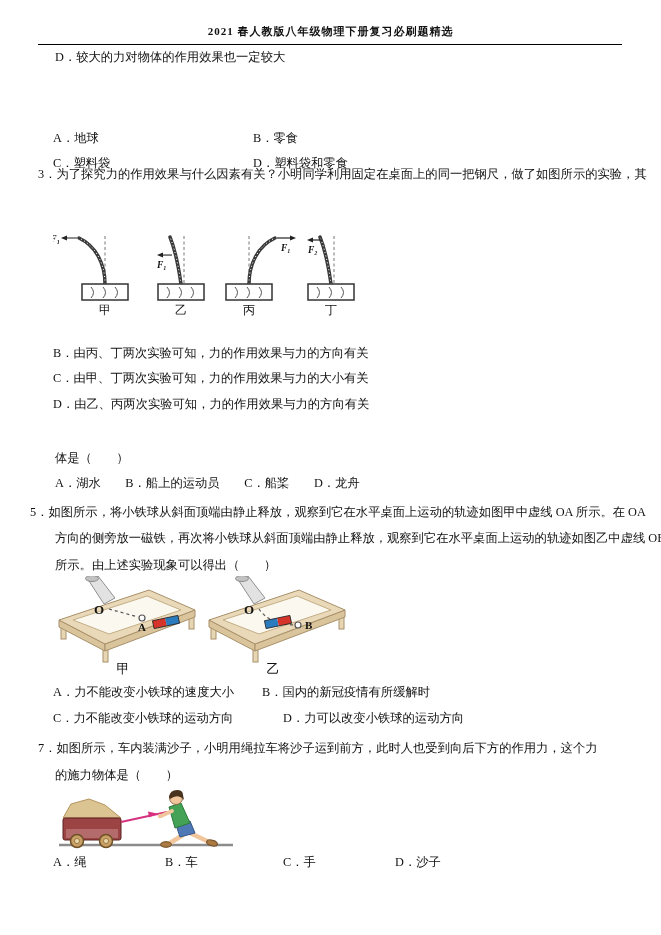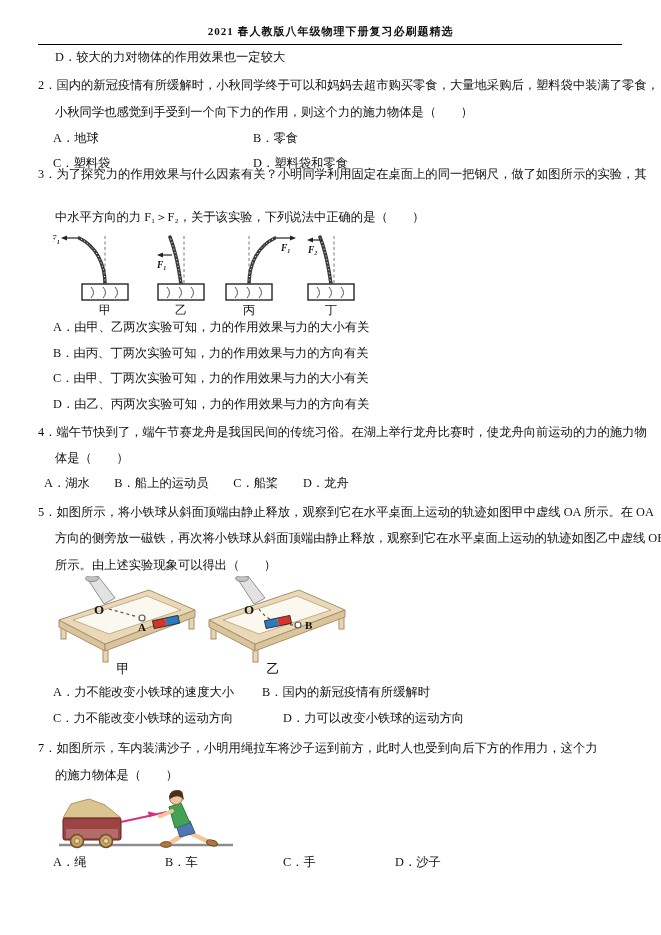--- a/index.html
+++ b/index.html
@@ -1,47 +1,44 @@
 <!DOCTYPE html>
 <html><head>
 <meta charset="utf-8">
 <title>Document</title>
 <style>
   html,body{margin:0;padding:0;background:#ffffff;}
   .page{position:relative;width:661px;height:935px;background:#ffffff;overflow:hidden;
-        font-family:"Liberation Serif","DejaVu Serif",serif;color:#101010;}
+        font-family:"Liberation Serif","DejaVu Serif",serif;color:#101010;border-radius:16px;}
   .hdr{position:absolute;top:24px;left:0;width:100%;text-align:center;
        font-size:11px;font-weight:bold;letter-spacing:1px;}
   .rule{position:absolute;top:44px;left:38px;width:584px;border-top:1.5px solid #000;height:0;}
   .t{position:absolute;font-size:12.3px;white-space:pre;line-height:1;text-align:center;}
   .fig{position:absolute;}
   svg text{font-family:"Liberation Serif","DejaVu Serif",serif;}
   .flabel{font-style:italic;font-weight:bold;font-size:9.5px;fill:#111;}
   .cjk{font-size:12px;fill:#111;}
   .pt{font-weight:bold;font-size:11px;fill:#111;}
 </style>
 </head>
 <body>
 
 <div class="page">
 
   <div class="hdr">2021 春人教版八年级物理下册复习必刷题精选</div>
   <div class="rule"></div>
 
   <div class="t" style="top:51px;left:55px">D．较大的力对物体的作用效果也一定较大</div>
 
-  <div class="t" style="top:79px;left:38px">2．国内的新冠疫情有所缓解时，小秋同学终于可以和妈妈去超市购买零食，大量地采购后，塑料袋中装满了零食，</div>
-  <div class="t" style="top:106px;left:55px">小秋同学也感觉到手受到一个向下力的作用，则这个力的施力物体是（　　）</div>
   <div class="t" style="top:132px;left:53px">A．地球</div>
   <div class="t" style="top:132px;left:253px">B．零食</div>
   <div class="t" style="top:157px;left:53px">C．塑料袋</div>
   <div class="t" style="top:157px;left:253px">D．塑料袋和零食</div>
 
   <div class="t" style="top:168px;left:38px">3．为了探究力的作用效果与什么因素有关？小明同学利用固定在桌面上的同一把钢尺，做了如图所示的实验，其</div>
-  <div class="t" style="top:211px;left:55px">中水平方向的力 F₁＞F₂，关于该实验，下列说法中正确的是（　　）</div>
 
   <div class="fig" style="top:230px;left:53px">
     <svg width="312" height="88" viewBox="0 0 312 88">
 
       <g>
         <line x1="52" y1="6" x2="52" y2="54" stroke="#777" stroke-width="1" stroke-dasharray="3,2.5"></line>
         <path d="M52,54 C52,34 43,16 26,8" fill="none" stroke="#3a3a3a" stroke-width="3.5" stroke-linecap="round"></path>
         <path d="M52,54 C52,34 43,16 26,8" fill="none" stroke="#ffffff" stroke-width="1" stroke-dasharray="1,2.5"></path>
         <rect x="29" y="54" width="46" height="16" fill="#ffffff" stroke="#333" stroke-width="1.5"></rect>
         <path d="M38,57 q5,5.5 0,11 M50,57 q5,5.5 0,11 M62,57 q5,5.5 0,11" fill="none" stroke="#555" stroke-width="1"></path>
@@ -82,30 +79,28 @@
         <rect x="255" y="54" width="46" height="16" fill="#ffffff" stroke="#333" stroke-width="1.5"></rect>
         <path d="M264,57 q5,5.5 0,11 M276,57 q5,5.5 0,11 M288,57 q5,5.5 0,11" fill="none" stroke="#555" stroke-width="1"></path>
         <line x1="269" y1="10" x2="260" y2="10" stroke="#222" stroke-width="1.2"></line>
         <polygon points="254,10 260,7.5 260,12.5" fill="#222"></polygon>
         <text x="255" y="23" text-anchor="start" class="flabel">F₂</text>
         <text x="278" y="84" text-anchor="middle" class="cjk">丁</text>
       </g>
     </svg>
   </div>
 
-  <div class="t" style="top:321px;left:53px">A．由甲、乙两次实验可知，力的作用效果与力的大小有关</div>
   <div class="t" style="top:347px;left:53px">B．由丙、丁两次实验可知，力的作用效果与力的方向有关</div>
   <div class="t" style="top:372px;left:53px">C．由甲、丁两次实验可知，力的作用效果与力的大小有关</div>
   <div class="t" style="top:398px;left:53px">D．由乙、丙两次实验可知，力的作用效果与力的方向有关</div>
 
-  <div class="t" style="top:426px;left:38px">4．端午节快到了，端午节赛龙舟是我国民间的传统习俗。在湖上举行龙舟比赛时，使龙舟向前运动的力的施力物</div>
   <div class="t" style="top:452px;left:55px">体是（　　）</div>
-  <div class="t" style="top:477px;left:44px">A．湖水　　B．船上的运动员　　C．船桨　　D．龙舟</div>
+  <div class="t" style="top:477px;left:55px">A．湖水　　B．船上的运动员　　C．船桨　　D．龙舟</div>
 
-  <div class="t" style="top:506px;left:38px">5．如图所示，将小铁球从斜面顶端由静止释放，观察到它在水平桌面上运动的轨迹如图甲中虚线 OA 所示。在 OA</div>
+  <div class="t" style="top:506px;left:30px">5．如图所示，将小铁球从斜面顶端由静止释放，观察到它在水平桌面上运动的轨迹如图甲中虚线 OA 所示。在 OA</div>
   <div class="t" style="top:532px;left:55px">方向的侧旁放一磁铁，再次将小铁球从斜面顶端由静止释放，观察到它在水平桌面上运动的轨迹如图乙中虚线 OB</div>
   <div class="t" style="top:559px;left:55px">所示。由上述实验现象可以得出（　　）</div>
 
   <div class="fig" style="top:576px;left:57px">
     <svg width="290" height="100" viewBox="0 0 290 100">
 
       <g>
         <rect x="4" y="48" width="5" height="15" fill="#e7d6b4" stroke="#a8906a" stroke-width="1"></rect>
         <rect x="46" y="73" width="5" height="13" fill="#e7d6b4" stroke="#a8906a" stroke-width="1"></rect>
         <rect x="132" y="39" width="5" height="14" fill="#e7d6b4" stroke="#a8906a" stroke-width="1"></rect>

